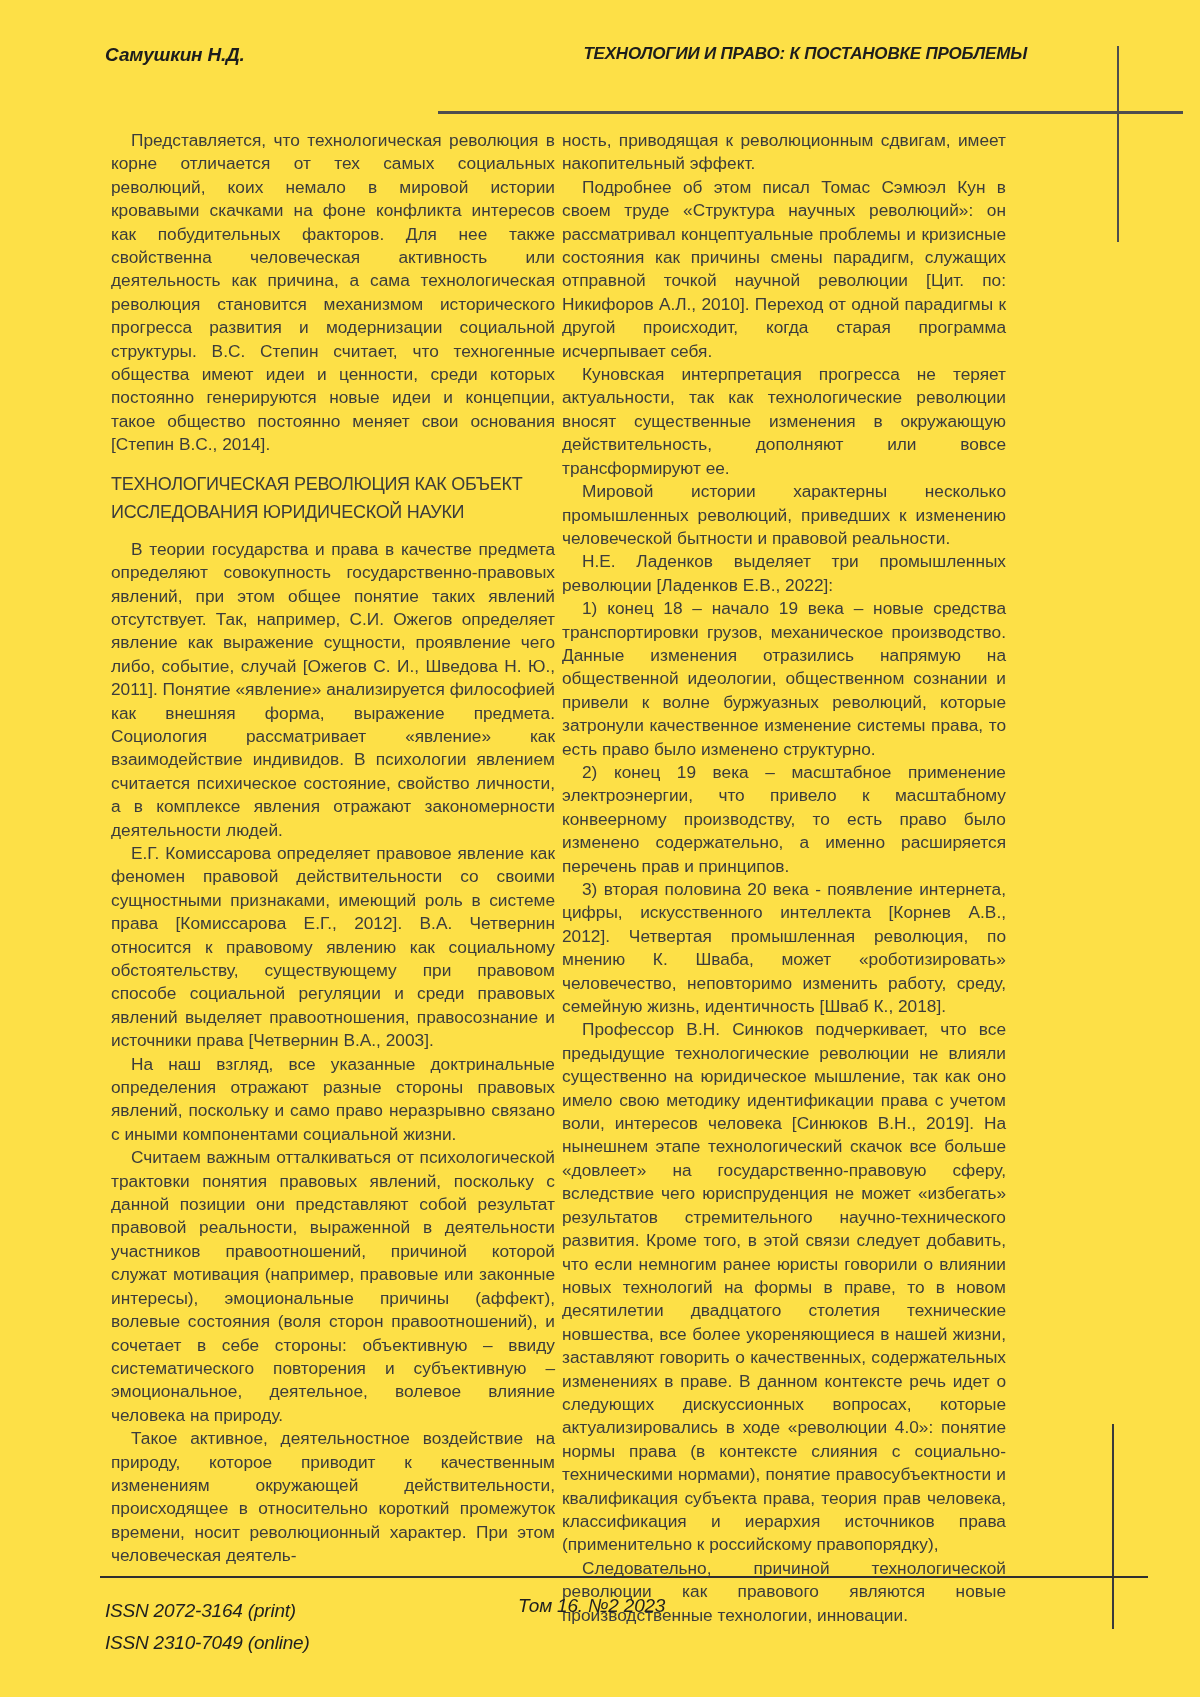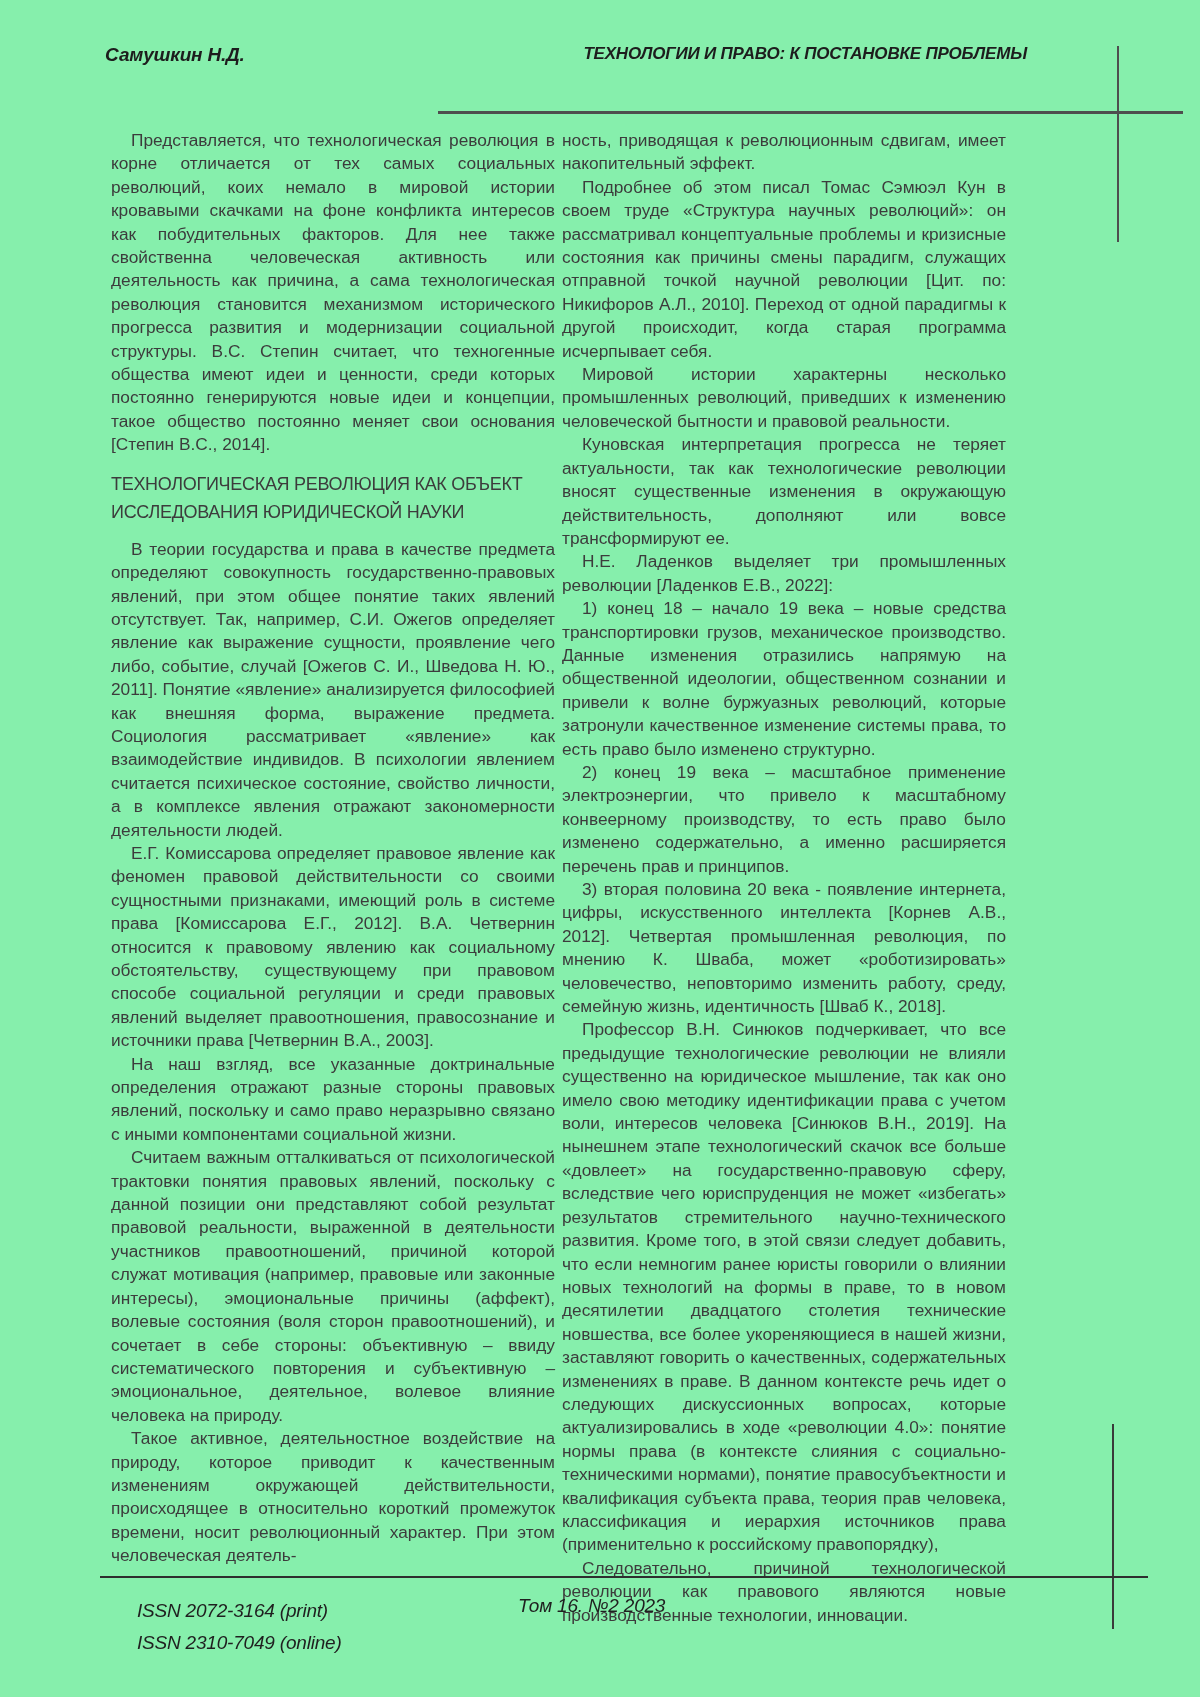--- a/index.html
+++ b/index.html
@@ -1,17 +1,17 @@
 <!DOCTYPE html>
 <html lang="ru"><head>
 <meta charset="utf-8">
 <style>
   html,body{margin:0;padding:0;background:#ffffff;}
   .page{
-    position:relative;width:1200px;height:1697px;background:#86efac;
+    position:relative;width:1200px;height:1697px;background:#fde047;
     font-family:"Liberation Sans",sans-serif;color:#3c3c3c;overflow:hidden;
   }
   
   .running-author{
     position:absolute;left:105px;top:44px;
     font-size:19px;font-style:italic;font-weight:700;color:#1d1d1d;letter-spacing:-0.2px;
   }
   .running-title{
     position:absolute;right:173px;top:44px;
     font-size:17px;font-style:italic;font-weight:700;color:#1d1d1d;letter-spacing:-0.2px;
@@ -32,21 +32,21 @@
   }
   .col p.noindent{text-indent:0;}
   .col h2{
     margin:13px 0 11px 0;font-weight:400;
     font-size:18px;line-height:28.5px;letter-spacing:-0.3px;
     white-space:pre-line;color:#3c3c3c;text-align:left;
   }
   
   .footer-issn{
     position:absolute;left:105px;top:1595px;
-    font-size:19px;line-height:32px;font-style:italic;color:#1f1f1f;letter-spacing:-0.2px;margin-left:32px;
+    font-size:19px;line-height:32px;font-style:italic;color:#1f1f1f;letter-spacing:-0.2px;
   }
   .footer-volume{
     position:absolute;left:518px;top:1595px;
     font-size:19px;font-style:italic;color:#1f1f1f;letter-spacing:-0.2px;white-space:nowrap;
   }
   .footer-right{
     position:absolute;right:115px;top:1595px;
     display:flex;gap:22px;align-items:baseline;white-space:nowrap;
   }
   .footer-journal{font-size:19px;font-style:italic;color:#1f1f1f;letter-spacing:-0.2px;}
@@ -70,22 +70,22 @@
 ИССЛЕДОВАНИЯ ЮРИДИЧЕСКОЙ НАУКИ</h2>
       <p>В теории государства и права в качестве предмета определяют совокупность государственно-правовых явлений, при этом общее понятие таких явлений отсутствует. Так, например, С.И. Ожегов определяет явление как выражение сущности, проявление чего либо, событие, случай [Ожегов С. И., Шведова Н. Ю., 2011]. Понятие «явление» анализируется философией как внешняя форма, выражение предмета. Социология рассматривает «явление» как взаимодействие индивидов. В психологии явлением считается психическое состояние, свойство личности, а в комплексе явления отражают закономерности деятельности людей.</p>
       <p>Е.Г. Комиссарова определяет правовое явление как феномен правовой действительности со своими сущностными признаками, имеющий роль в системе права [Комиссарова Е.Г., 2012]. В.А. Четвернин относится к правовому явлению как социальному обстоятельству, существующему при правовом способе социальной регуляции и среди правовых явлений выделяет правоотношения, правосознание и источники права [Четвернин В.А., 2003].</p>
       <p>На наш взгляд, все указанные доктринальные определения отражают разные стороны правовых явлений, поскольку и само право неразрывно связано с иными компонентами социальной жизни.</p>
       <p>Считаем важным отталкиваться от психологической трактовки понятия правовых явлений, поскольку с данной позиции они представляют собой результат правовой реальности, выраженной в деятельности участников правоотношений, причиной которой служат мотивация (например, правовые или законные интересы), эмоциональные причины (аффект), волевые состояния (воля сторон правоотношений), и сочетает в себе стороны: объективную – ввиду систематического повторения и субъективную – эмоциональное, деятельное, волевое влияние человека на природу.</p>
       <p>Такое активное, деятельностное воздействие на природу, которое приводит к качественным изменениям окружающей действительности, происходящее в относительно короткий промежуток времени, носит революционный характер. При этом человеческая деятель-</p>
     </div>
   <div class="col col-right" id="col-right">
       <p class="noindent">ность, приводящая к революционным сдвигам, имеет накопительный эффект.</p>
       <p>Подробнее об этом писал Томас Сэмюэл Кун в своем труде «Структура научных революций»: он рассматривал концептуальные проблемы и кризисные состояния как причины смены парадигм, служащих отправной точкой научной революции [Цит. по: Никифоров А.Л., 2010]. Переход от одной парадигмы к другой происходит, когда старая программа исчерпывает себя.</p>
+      <p>Куновская интерпретация прогресса не теряет актуальности, так как технологические революции вносят существенные изменения в окружающую действительность, дополняют или вовсе трансформируют ее.</p>
       <p>Мировой истории характерны несколько промышленных революций, приведших к изменению человеческой бытности и правовой реальности.</p>
-      <p>Куновская интерпретация прогресса не теряет актуальности, так как технологические революции вносят существенные изменения в окружающую действительность, дополняют или вовсе трансформируют ее.</p>
       <p>Н.Е. Ладенков выделяет три промышленных революции [Ладенков Е.В., 2022]:</p>
       <p>1) конец 18 – начало 19 века – новые средства транспортировки грузов, механическое производство. Данные изменения отразились напрямую на общественной идеологии, общественном сознании и привели к волне буржуазных революций, которые затронули качественное изменение системы права, то есть право было изменено структурно.</p>
       <p>2) конец 19 века – масштабное применение электроэнергии, что привело к масштабному конвеерному производству, то есть право было изменено содержательно, а именно расширяется перечень прав и принципов.</p>
       <p>3) вторая половина 20 века - появление интернета, цифры, искусственного интеллекта [Корнев А.В., 2012]. Четвертая промышленная революция, по мнению К. Шваба, может «роботизировать» человечество, неповторимо изменить работу, среду, семейную жизнь, идентичность [Шваб К., 2018].</p>
       <p>Профессор В.Н. Синюков подчеркивает, что все предыдущие технологические революции не влияли существенно на юридическое мышление, так как оно имело свою методику идентификации права с учетом воли, интересов человека [Синюков В.Н., 2019]. На нынешнем этапе технологический скачок все больше «довлеет» на государственно-правовую сферу, вследствие чего юриспруденция не может «избегать» результатов стремительного научно-технического развития. Кроме того, в этой связи следует добавить, что если немногим ранее юристы говорили о влиянии новых технологий на формы в праве, то в новом десятилетии двадцатого столетия технические новшества, все более укореняющиеся в нашей жизни, заставляют говорить о качественных, содержательных изменениях в праве. В данном контексте речь идет о следующих дискуссионных вопросах, которые актуализировались в ходе «революции 4.0»: понятие нормы права (в контексте слияния с социально-техническими нормами), понятие правосубъектности и квалификация субъекта права, теория прав человека, классификация и иерархия источников права (применительно к российскому правопорядку),</p>
       <p>Следовательно, причиной технологической революции как правового являются новые производственные технологии, инновации.</p>
     </div>
 
   <div class="rule-footer"></div>
 

